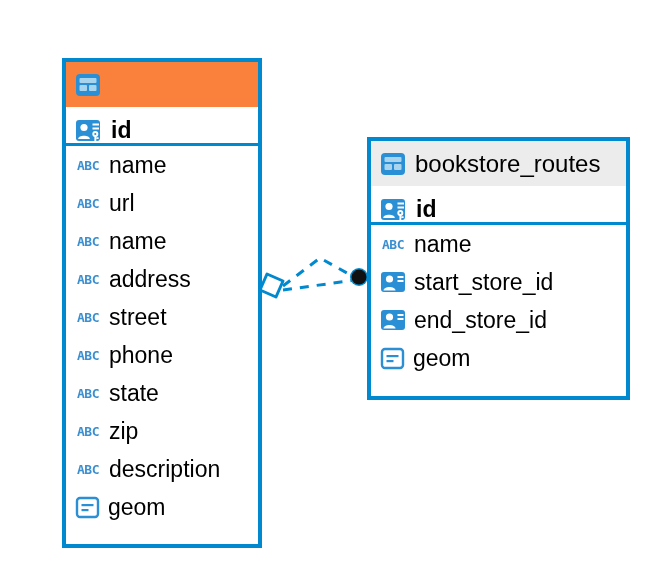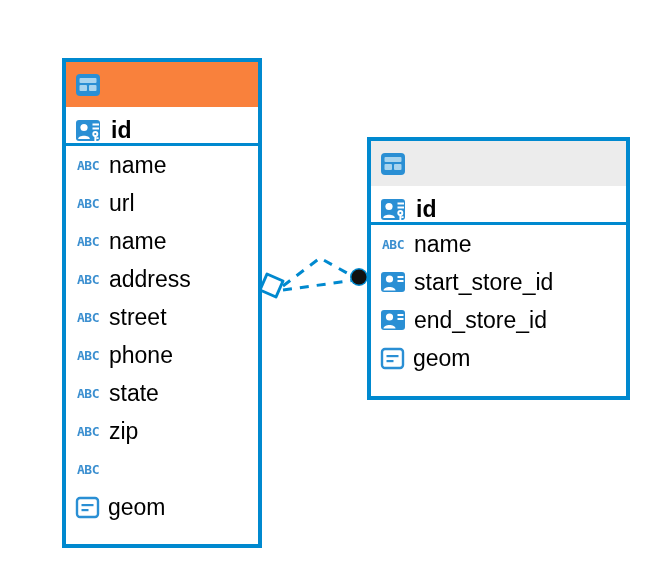--- a/index.html
+++ b/index.html
@@ -229,20 +229,21 @@
         <span class="icon icon-abc">
           <span class="abc-text">ABC</span>
         </span>
         <span class="field-name">zip</span>
       </div>
 
       <div class="field-row">
         <span class="icon icon-abc">
           <span class="abc-text">ABC</span>
         </span>
+        <span class="field-name">description</span>
       </div>
 
       <div class="field-row">
         <span class="icon icon-geom">
           <svg width="25" height="25" viewBox="0 0 25 25" xmlns="http://www.w3.org/2000/svg">
             <rect x="2" y="3" width="21" height="19" rx="3" fill="none" stroke="#2a8fd4" stroke-width="2.4"></rect>
             <rect x="6.5" y="9" width="12" height="2.2" fill="#2a8fd4"></rect>
             <rect x="6.5" y="14" width="7" height="2.2" fill="#2a8fd4"></rect>
           </svg>
         </span>
@@ -256,20 +257,21 @@
 
     <div class="entity-header unselected">
       <span class="icon icon-table">
         <svg width="26" height="26" viewBox="0 0 26 26" xmlns="http://www.w3.org/2000/svg">
           <rect x="1" y="2" width="24" height="22" rx="4" fill="#2a8fd4"></rect>
           <rect x="4.5" y="6" width="17" height="5" rx="1" fill="#a8d4ee"></rect>
           <rect x="4.5" y="13" width="7.5" height="6" rx="1" fill="#a8d4ee"></rect>
           <rect x="14" y="13" width="7.5" height="6" rx="1" fill="#a8d4ee"></rect>
         </svg>
       </span>
+      <span class="entity-title">bookstore_routes</span>
     </div>
 
     <div class="entity-body">
 
       <div class="field-row pk">
         <span class="icon icon-key">
           <svg width="28" height="28" viewBox="0 0 28 28" xmlns="http://www.w3.org/2000/svg">
             <rect x="1" y="3" width="24" height="21" rx="3" fill="#2a8fd4"></rect>
             <circle cx="9" cy="10.5" r="3.6" fill="#ffffff"></circle>
             <path d="M 3.2 22 C 3.2 17.6 14.8 17.6 14.8 22 Z" fill="#ffffff"></path>

